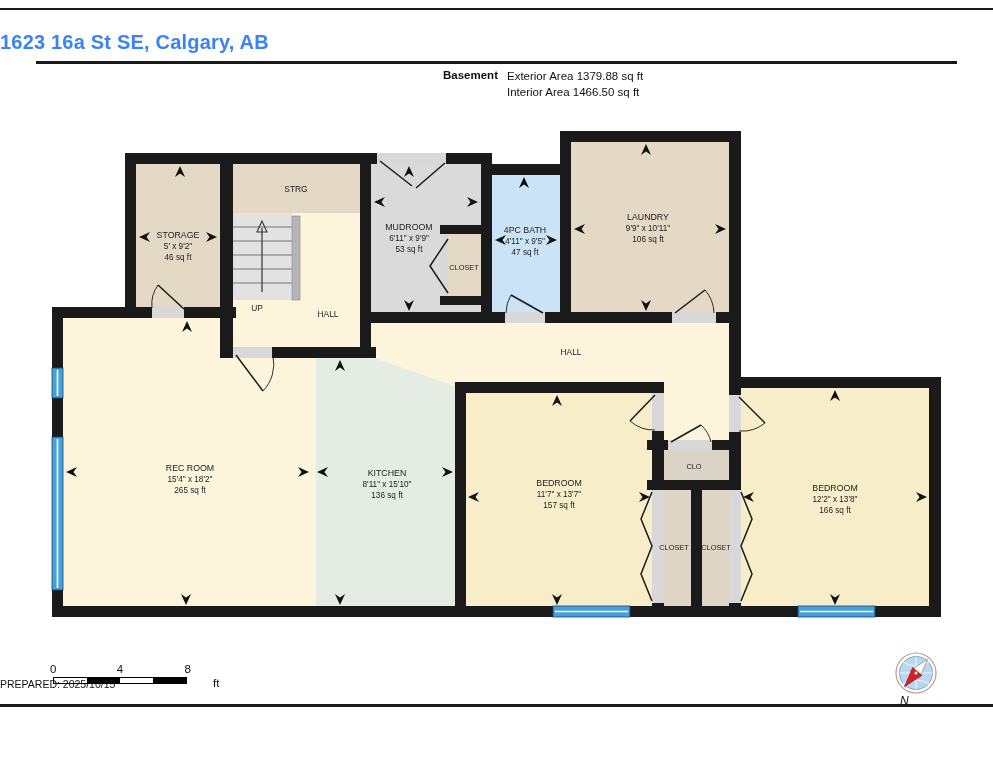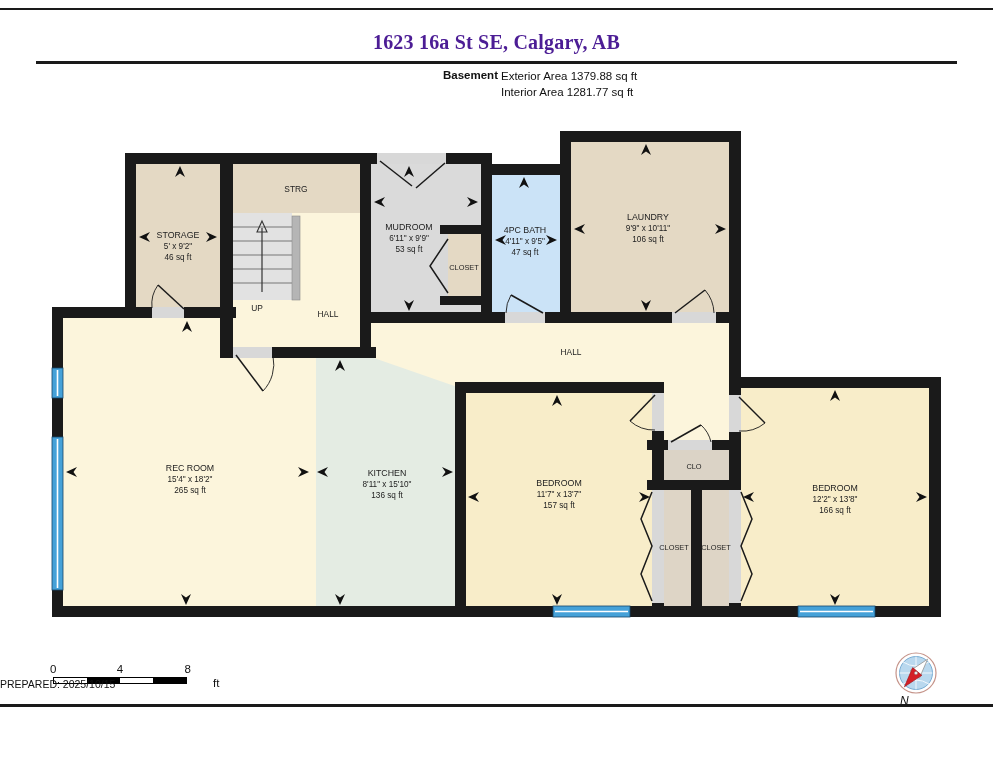--- a/index.html
+++ b/index.html
@@ -2,23 +2,23 @@
 <html><head>
 <meta charset="utf-8">
 <style>
   html,body{margin:0;padding:0;background:#fff;}
   #page{position:relative;width:993px;height:768px;background:#ffffff;
         font-family:"Liberation Sans",sans-serif;overflow:hidden;}
   .hrule{position:absolute;background:#1a1a1a;}
   #top-rule{top:8px;left:0;width:993px;height:2px;}
   #title-rule{top:61px;left:36px;width:921px;height:2.5px;}
   #footer-rule{top:704px;left:0;width:993px;height:3px;}
-  #page-title{position:absolute;top:31px;left:0;width:100%;text-align:center;
-              font-size:20px;font-weight:bold;color:#4c1d95;letter-spacing:.2px;font-family:Liberation Serif, serif;}
-  #subheader{position:absolute;top:69px;left:443px;display:flex;gap:3px;
+  #page-title{position:absolute;top:31px;left:0;width:100%;
+              font-size:20px;font-weight:bold;color:#3b82f6;letter-spacing:.2px;}
+  #subheader{position:absolute;top:69px;left:443px;display:flex;gap:9px;
              font-size:11.5px;color:#111;}
   #floor-label{font-weight:bold;}
   #areas div{line-height:15.5px;}
   #plan-svg{position:absolute;left:0;top:0;width:993px;height:768px;}
   svg text{font-family:"Liberation Sans",sans-serif;fill:#222;}
   .rn{font-size:8.8px;}
   .rd{font-size:8.2px;}
   .rs{font-size:8.4px;}
   .rxs{font-size:7.4px;}
   text{text-anchor:middle;}
@@ -43,21 +43,21 @@
 <div id="page">
 
   <div class="hrule" id="top-rule"></div>
   <div id="page-title">1623 16a St SE, Calgary, AB</div>
   <div class="hrule" id="title-rule"></div>
 
   <div id="subheader">
     <div id="floor-label">Basement</div>
     <div id="areas">
       <div>Exterior Area 1379.88 sq ft</div>
-      <div>Interior Area 1281.77 sq ft</div>
+      <div>Interior Area 1466.50 sq ft</div>
     </div>
   </div>
 
   <svg id="plan-svg" viewBox="0 0 993 768">
 
     <polygon fill="#fcf5dc" points="130,153 492,153 492,164 571,164 571,131 741,131 741,377 941,377 941,617 52,617 52,307 136,307 136,153"></polygon>
 
     <rect x="136" y="164" width="84" height="143" fill="#e4d9c4"></rect>
     <rect x="233" y="164" width="127" height="49" fill="#e4d9c4"></rect>
     <rect x="233" y="213" width="59" height="87" fill="#e2e2e2"></rect>

